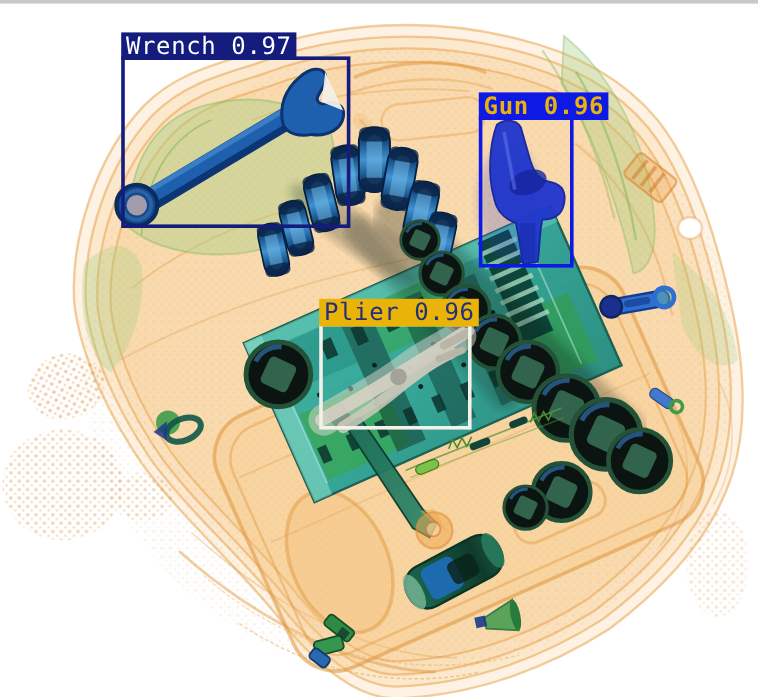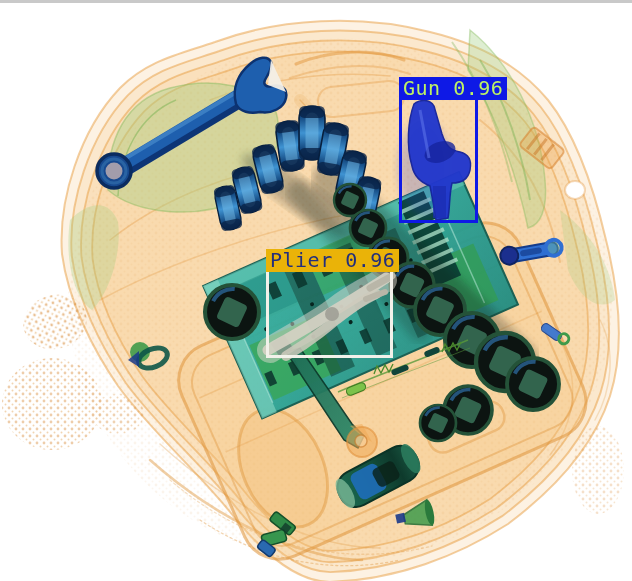--- a/index.html
+++ b/index.html
@@ -300,20 +300,23 @@
   <g fill="none" stroke-linecap="round">
     <path d="M270,350 C300,332 320,322 338,308 S368,290 384,280" stroke="rgba(222,218,205,0.5)" stroke-width="26"></path>
     <path d="M268,350 C296,334 314,324 332,312 C352,300 368,290 386,278" stroke="rgba(214,210,196,0.9)" stroke-width="11"></path>
     <path d="M286,356 C306,344 322,332 336,320 C352,308 362,300 376,294" stroke="rgba(206,202,188,0.85)" stroke-width="10"></path>
     <circle cx="332" cy="314" r="7" fill="rgba(160,158,150,0.9)" stroke="none"></circle>
     <path d="M370,288 L392,276" stroke="#b9b6a8" stroke-width="7"></path>
     <path d="M366,299 L385,292" stroke="#b9b6a8" stroke-width="6"></path>
   </g>
 </svg>
 
+  <div class="bbox" style="left: 101px; top: 47px; width: 191px; height: 143px; border-color: rgb(20, 28, 126);">
+    <span class="bbox-label" style="background: rgb(20, 28, 126); color: rgb(255, 255, 255);">Wrench 0.97</span>
+  </div>
   <div class="bbox" style="left: 399px; top: 97px; width: 79px; height: 126px; border-color: rgb(14, 25, 230);">
-    <span class="bbox-label" style="background: rgb(14, 25, 230); color: #bef264;">Gun 0.96</span>
+    <span class="bbox-label" style="background: rgb(14, 25, 230); color: #eab308; font-weight: bold;">Gun 0.96</span>
   </div>
   <div class="bbox" style="left: 266px; top: 269px; width: 127px; height: 89px; border-color: rgb(242, 241, 234);">
     <span class="bbox-label" style="background: #eab308; color: rgb(35, 47, 125);">Plier 0.96</span>
   </div>
 
 </div>
 
 </body></html>

